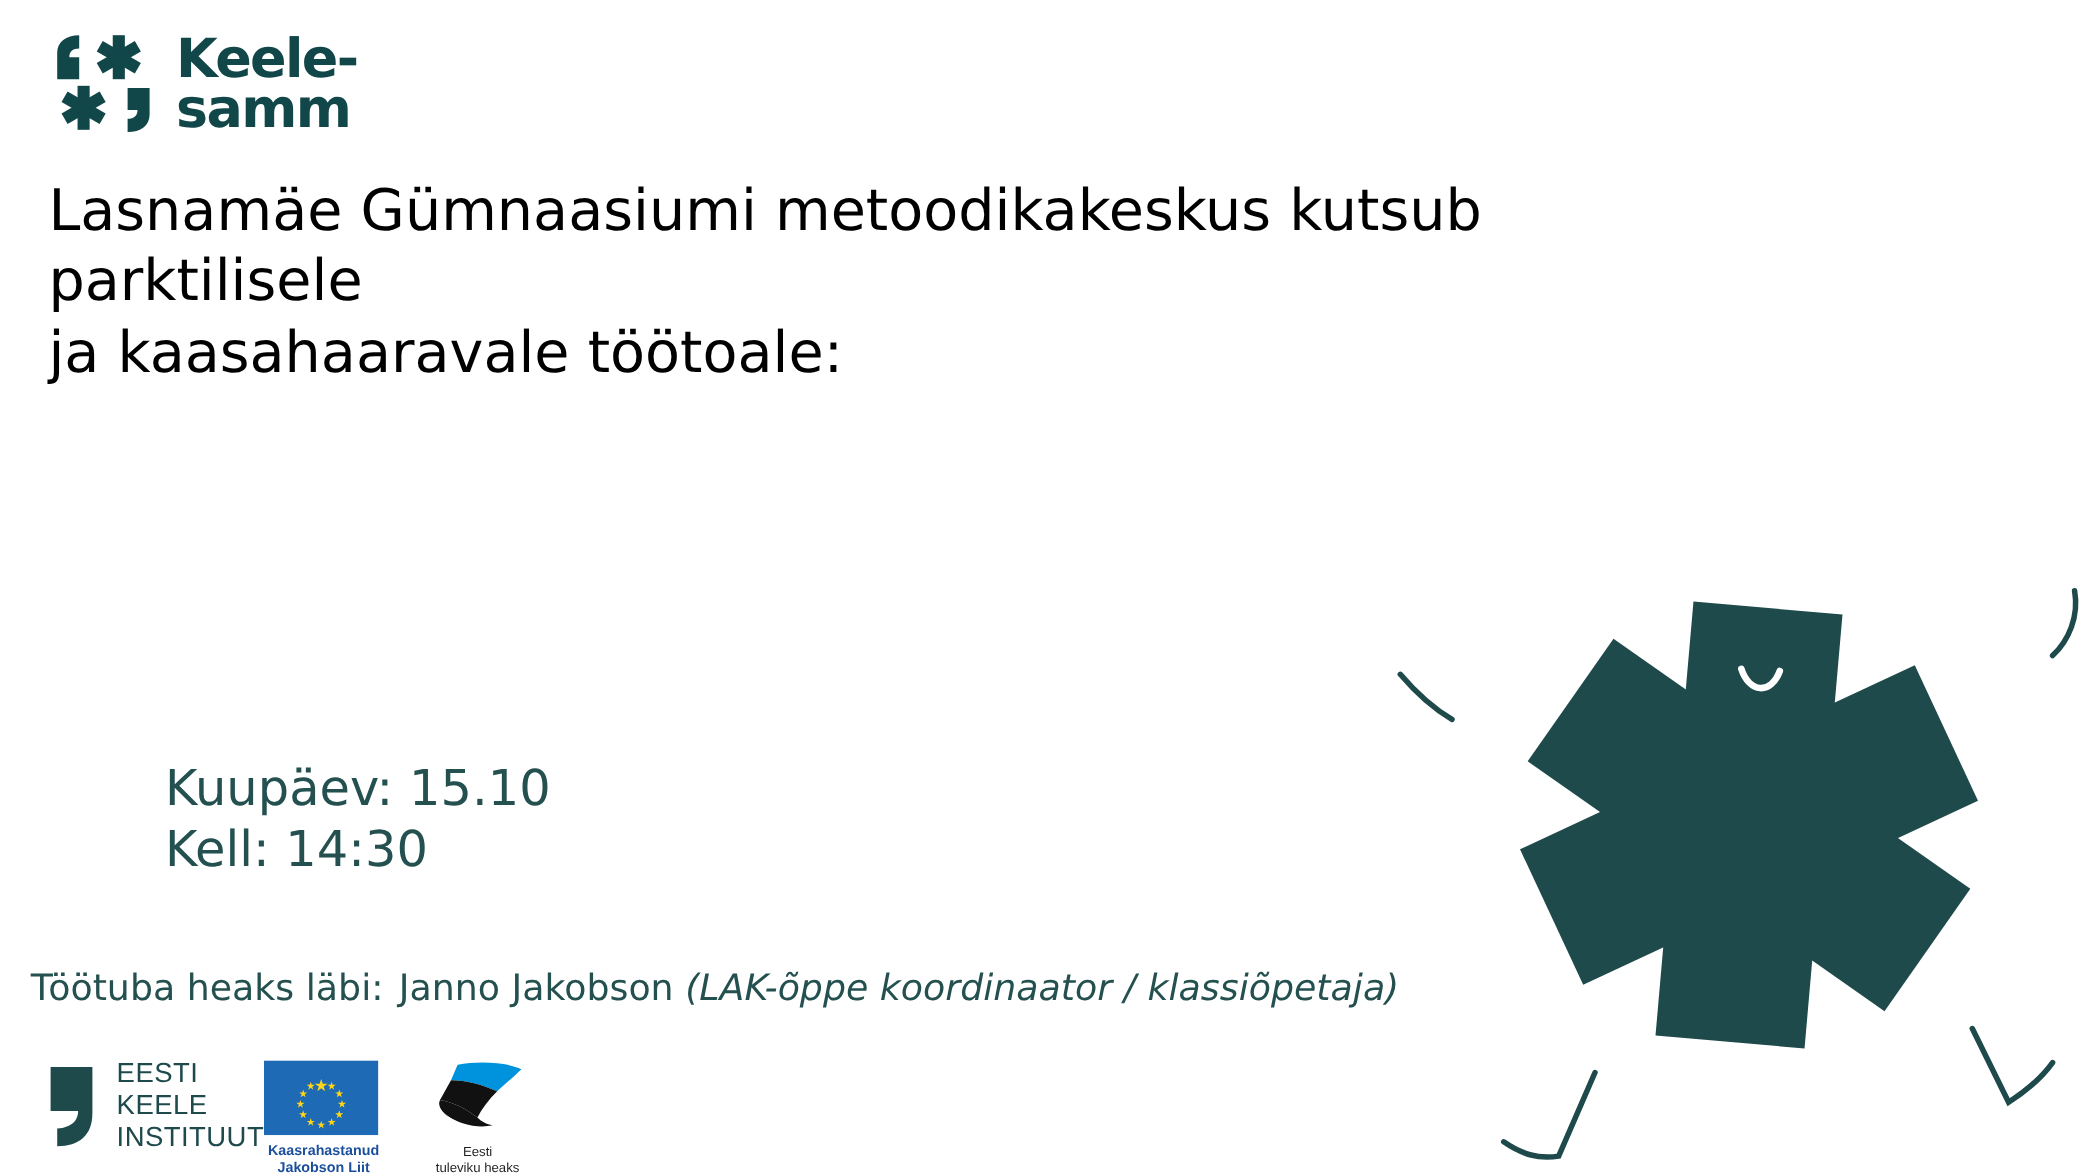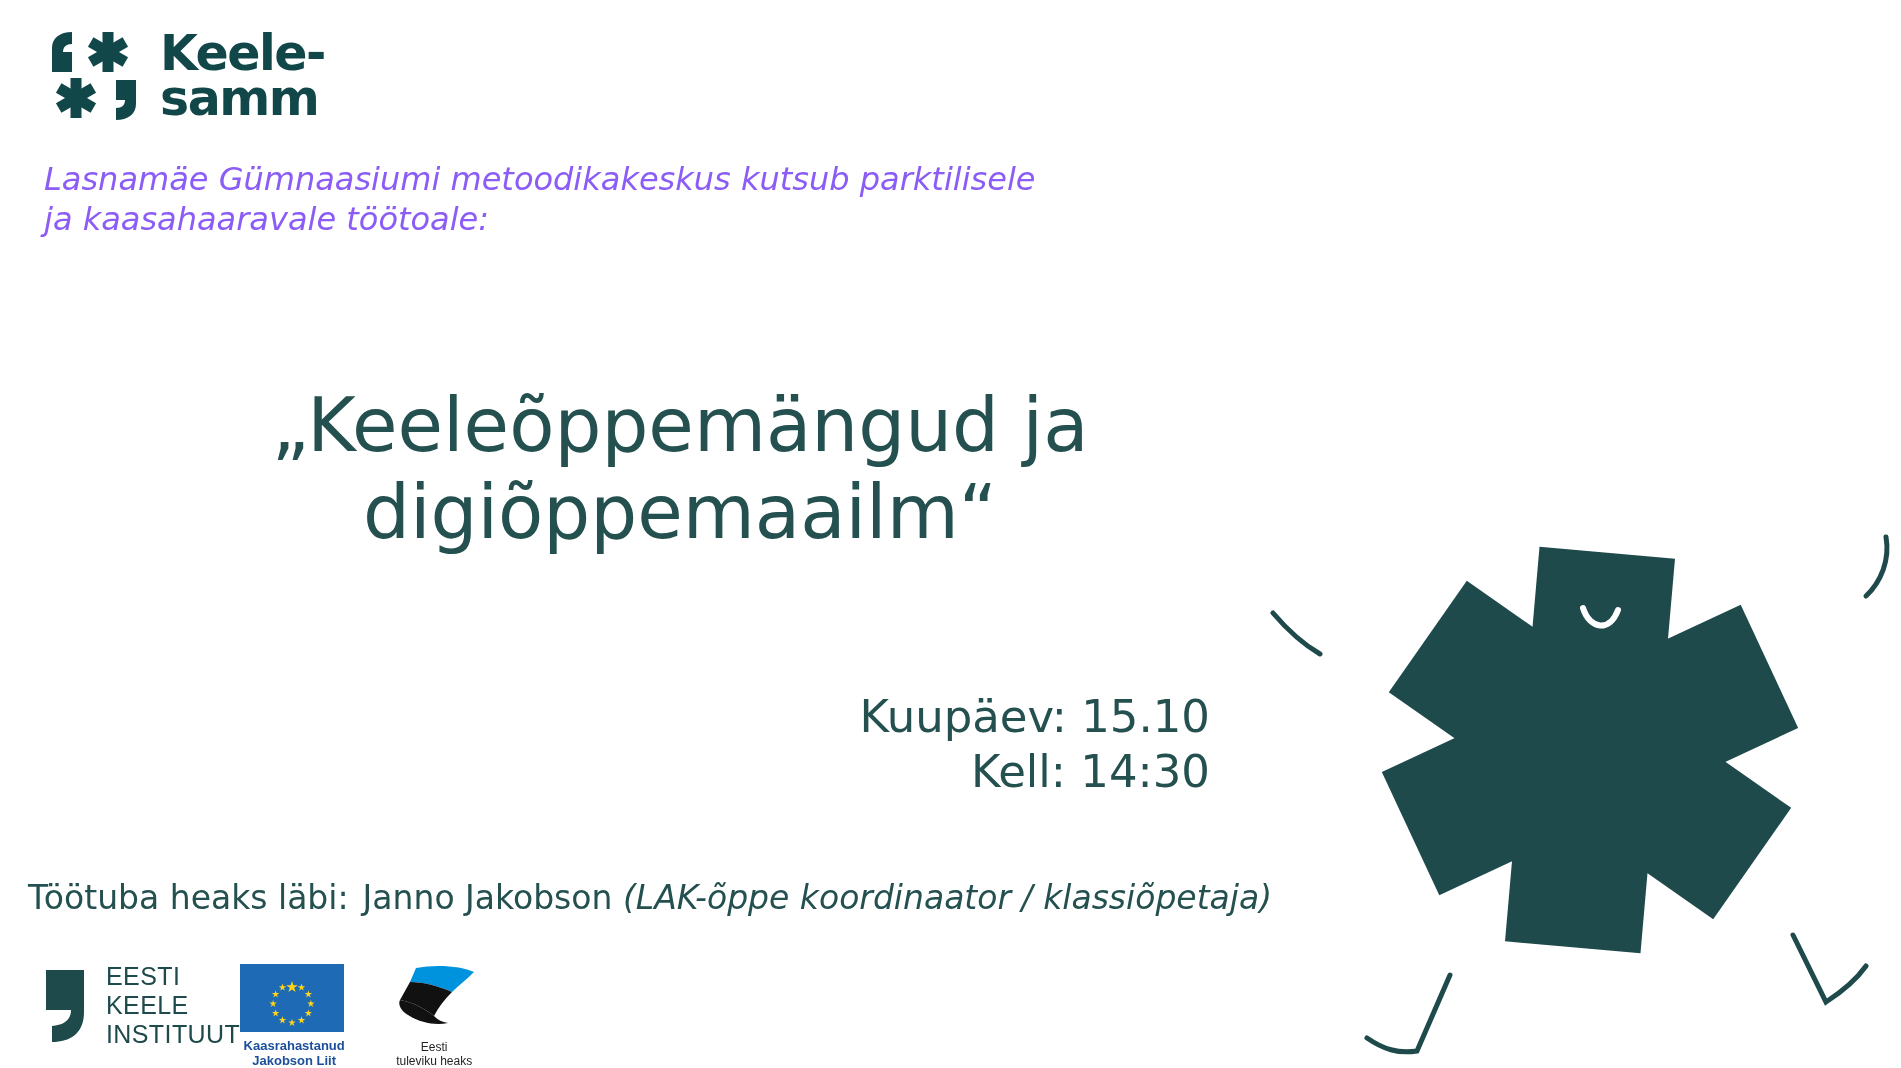--- a/index.html
+++ b/index.html
@@ -39,25 +39,24 @@
     white-space: pre-line;
   }
 
   
   .intro {
     position: absolute;
     left: 44px;
     top: 160px;
     width: 1540px;
     font-family: "DejaVu Sans", sans-serif;
-    font-size: 32px;
+    font-size: 52px;
     line-height: 1.24;
-    color: #8b5cf6;
-    white-space: pre-line;
-    font-style: italic;
+    color: #000000;
+    white-space: pre-line;
   }
 
   
   .title-block {
     position: absolute;
     left: 150px;
     top: 382px;
     width: 1060px;
     text-align: center;
   }
@@ -68,21 +67,21 @@
     color: #24514f;
     white-space: pre-line;
   }
 
   
   .meta-block {
     position: absolute;
     left: 150px;
     top: 690px;
     width: 1060px;
-    text-align: right;
+    text-align: left;
   }
   .meta-line {
     font-family: "DejaVu Sans", sans-serif;
     font-size: 45px;
     line-height: 1.22;
     color: #24514f;
   }
 
   
   .presenter {
@@ -183,24 +182,20 @@
         <path d="M90 74 C90 84 82 90 70 90 L70 78 C76 78 79 75 79 70 L70 70 L70 50 L90 50 Z" fill="#12474a"></path>
       </svg>
     </span>
     <div class="brand-wordmark">Keele-
 samm</div>
   </div>
 
   <div class="intro">Lasnamäe Gümnaasiumi metoodikakeskus kutsub parktilisele
 ja kaasahaaravale töötoale:</div>
 
-  <div class="title-block">
-    <div class="title-line">„Keeleõppemängud ja</div>
-    <div class="title-line">digiõppemaailm“</div>
-  </div>
 
   <div class="meta-block">
     <div class="meta-line">Kuupäev: 15.10</div>
     <div class="meta-line">Kell: 14:30</div>
   </div>
 
   <div class="presenter">
     <span>Töötuba heaks läbi:</span><span class="sep"></span><span>Janno Jakobson</span>
     <span class="role">(LAK-õppe koordinaator / klassiõpetaja)</span>
   </div>

